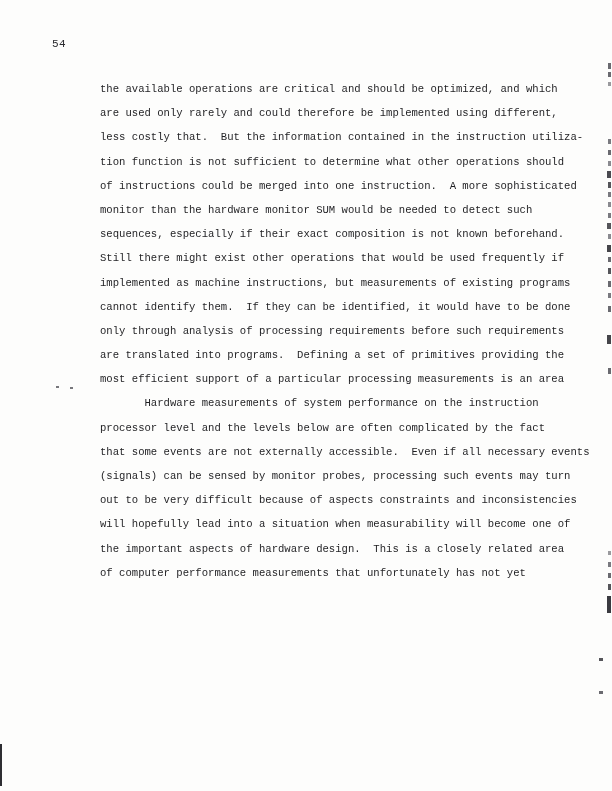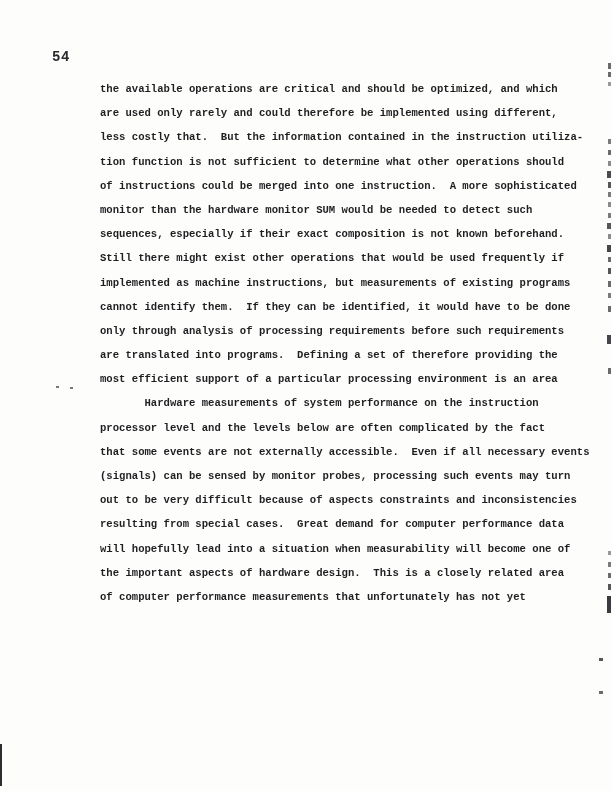--- a/index.html
+++ b/index.html
@@ -14,26 +14,25 @@
     background: #fdfdfc;
     font-family: "Liberation Mono", "DejaVu Sans Mono", monospace;
   }
   .page {
     position: absolute;
     inset: 0;
   }
   .page-number {
     position: absolute;
     left: 52px;
-    top: 50px;
-    font-size: 14px;
+    top: 37px;
+    font-size: 11px;
     line-height: 14px;
     color: #2a2a2e;
     letter-spacing: 0.5px;
-    font-weight: bold;
   }
   .text-block {
     position: absolute;
     left: 100px;
     top: 77px;
     width: 505px;
     color: #1f1f22;
     font-size: 10.6px;
   }
   .text-block .line {
@@ -51,40 +50,39 @@
     position: absolute;
     display: block;
   }
 </style>
 </head>
 <body style="background: rgb(253, 253, 252);">
 
 <div class="page">
   <div class="page-number">54</div>
 
-  <div class="text-block" style="color: rgb(31, 31, 34); font-weight: bold;">
+  <div class="text-block" style="color: rgb(31, 31, 34);">
       <div class="line">the available operations are critical and should be optimized, and which</div>
       <div class="line">are used only rarely and could therefore be implemented using different,</div>
       <div class="line">less costly that.  But the information contained in the instruction utiliza-</div>
       <div class="line">tion function is not sufficient to determine what other operations should</div>
       <div class="line">of instructions could be merged into one instruction.  A more sophisticated</div>
       <div class="line">monitor than the hardware monitor SUM would be needed to detect such</div>
       <div class="line">sequences, especially if their exact composition is not known beforehand.</div>
       <div class="line">Still there might exist other operations that would be used frequently if</div>
       <div class="line">implemented as machine instructions, but measurements of existing programs</div>
       <div class="line">cannot identify them.  If they can be identified, it would have to be done</div>
       <div class="line">only through analysis of processing requirements before such requirements</div>
-      <div class="line">are translated into programs.  Defining a set of therefore providing the</div>
-      <div class="line">most efficient support of a particular processing environment is an area</div>
+      <div class="line">are translated into programs.  Defining a set of primitives providing the</div>
+      <div class="line">most efficient support of a particular processing measurements is an area</div>
       <div class="line">       Hardware measurements of system performance on the instruction</div>
       <div class="line">processor level and the levels below are often complicated by the fact</div>
       <div class="line">that some events are not externally accessible.  Even if all necessary events</div>
       <div class="line">(signals) can be sensed by monitor probes, processing such events may turn</div>
       <div class="line">out to be very difficult because of aspects constraints and inconsistencies</div>
-      <div class="line">resulting from special cases.  Great demand for computer performance data</div>
       <div class="line">will hopefully lead into a situation when measurability will become one of</div>
       <div class="line">the important aspects of hardware design.  This is a closely related area</div>
       <div class="line">of computer performance measurements that unfortunately has not yet</div>
     </div>
 
   <div class="edge-marks">
       <span class="edge-mark" style="left: 608px; top: 63px; width: 3px; height: 6px; background: rgb(106, 106, 112);"></span>
       <span class="edge-mark" style="left: 608px; top: 72px; width: 3px; height: 5px; background: rgb(106, 106, 112);"></span>
       <span class="edge-mark" style="left: 608px; top: 82px; width: 3px; height: 4px; background: rgb(154, 154, 158);"></span>
       <span class="edge-mark" style="left: 608px; top: 139px; width: 3px; height: 5px; background: rgb(122, 122, 128);"></span>

